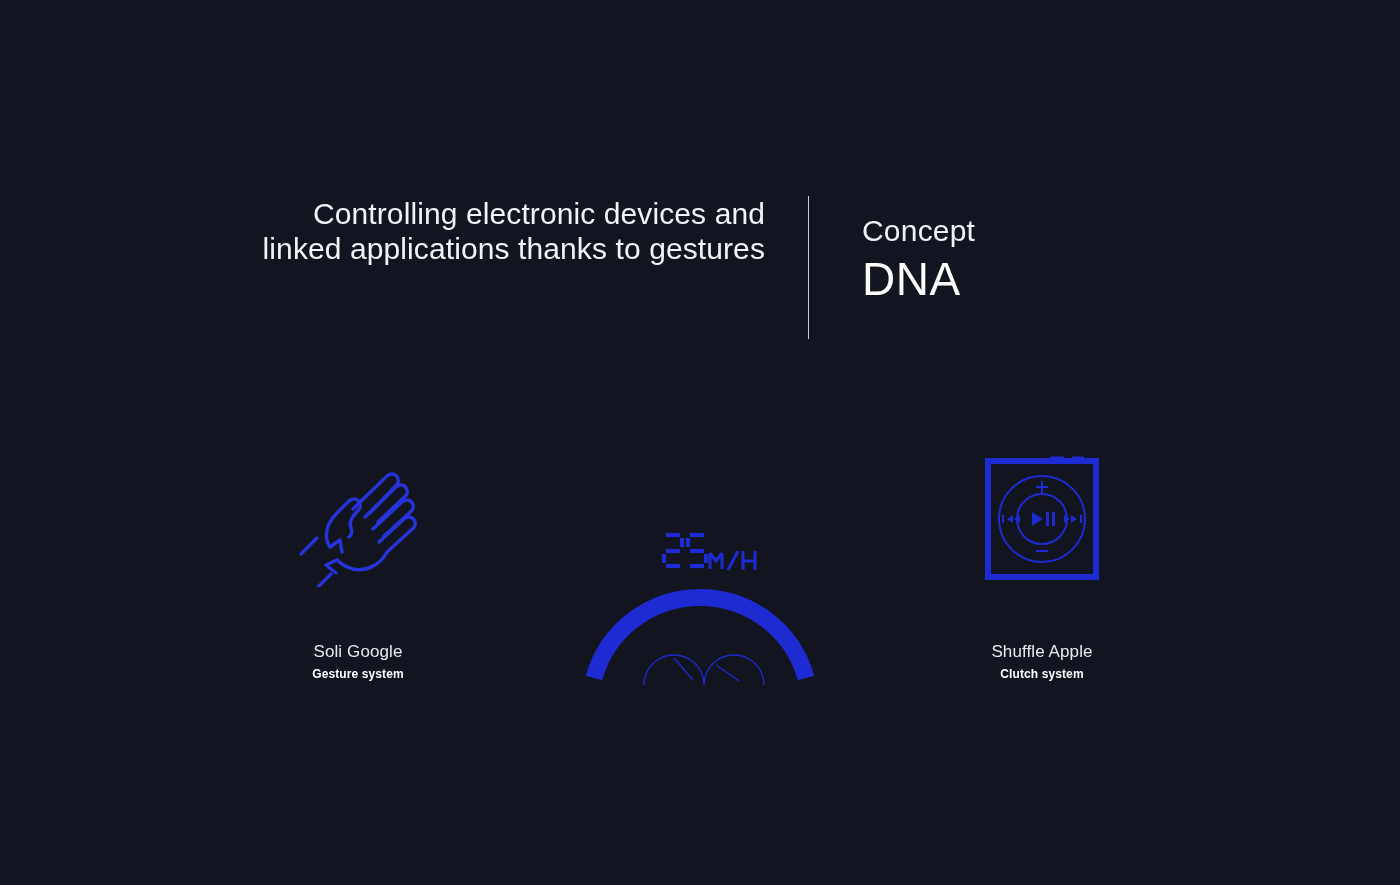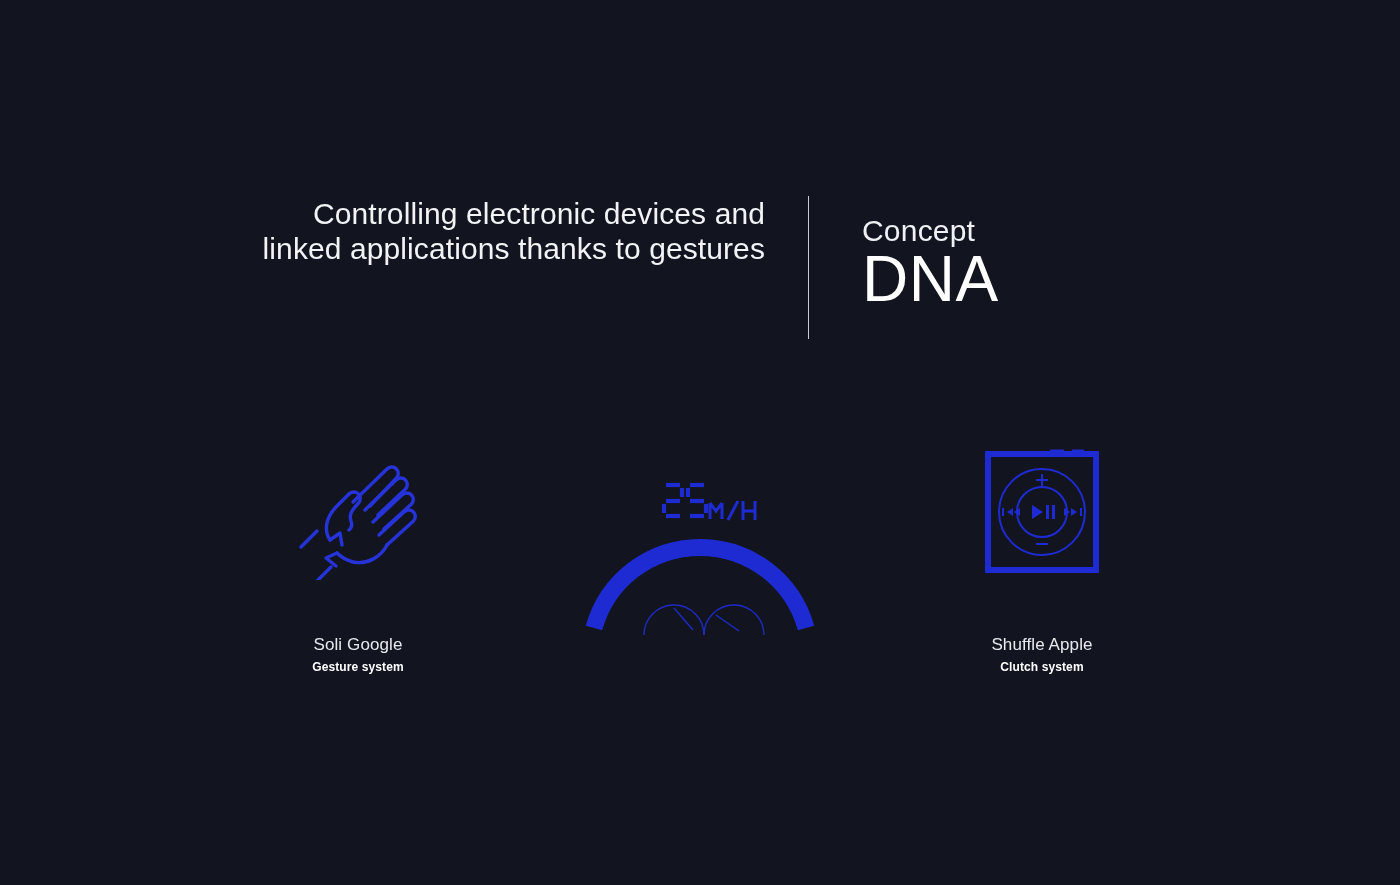--- a/index.html
+++ b/index.html
@@ -34,31 +34,31 @@
   .title-block { position:absolute; left:862px; top:20px; }
   .title-small {
     color:#f0f1f4;
     font-size:30px;
     font-weight:300;
     line-height:30px;
     letter-spacing:0.2px;
   }
   .title-big {
     color:#ffffff;
-    font-size:64px;
+    font-size:46px;
     font-weight:300;
     line-height:62px;
     letter-spacing:0.5px;
     margin-top:2px;
   }
 
   
   .cols {
     position:absolute; left:0; top:425px; width:1400px; height:260px;
-    display:flex; justify-content:center; align-items:center;
+    display:flex; justify-content:center; align-items:flex-end;
   }
   .col { width:342px; display:flex; flex-direction:column; align-items:center; }
   .icon-wrap {
     height:160px; width:100%;
     display:flex; align-items:center; justify-content:center;
   }
   .caption { text-align:center; margin-top:42px; }
   .cap-top {
     color:#e9eaee;
     font-size:17px;

